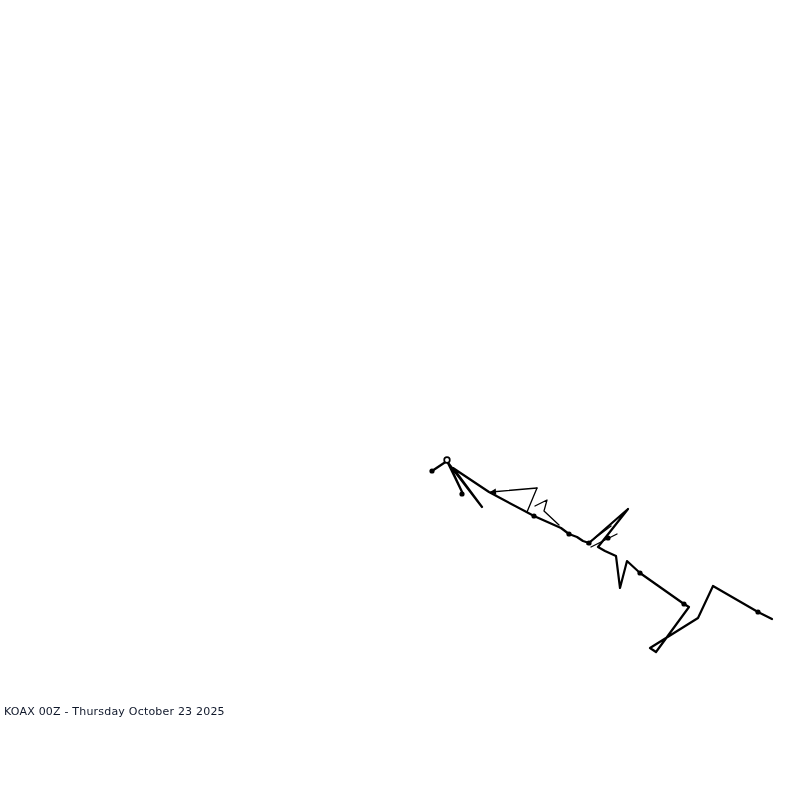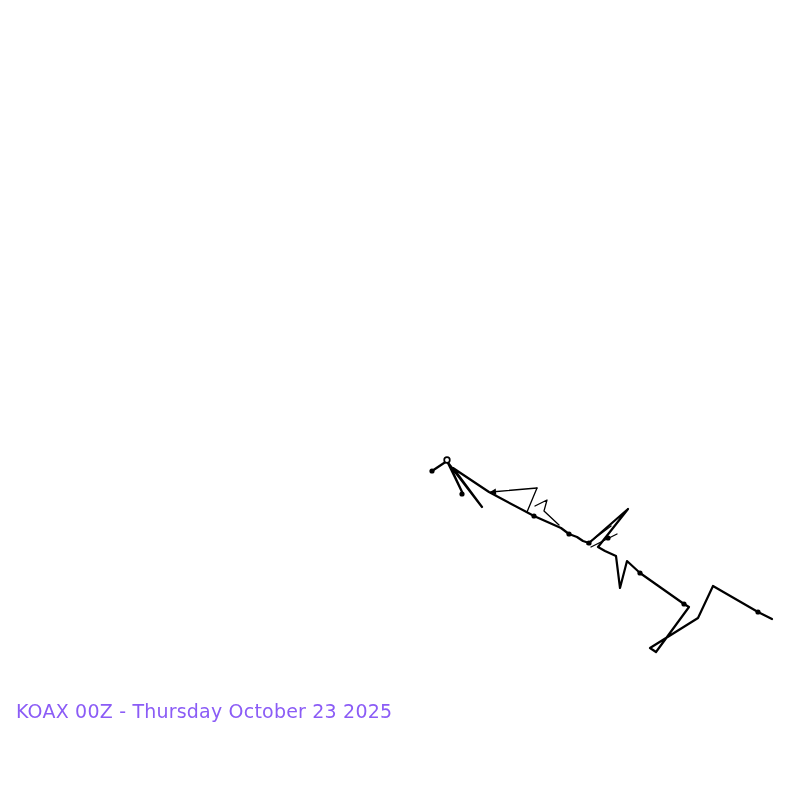--- a/index.html
+++ b/index.html
@@ -19,25 +19,25 @@
   }
   svg.plot {
     position: absolute;
     left: 0;
     top: 0;
     width: 800px;
     height: 800px;
   }
   .caption {
     position: absolute;
-    left: 16px;
+    left: 4px;
     top: 703px;
-    font-size: 19px;
+    font-size: 11px;
     line-height: 17px;
-    color: #8b5cf6;
+    color: #0f172a;
     letter-spacing: 0.2px;
     white-space: nowrap;
   }
 </style>
 </head>
 <body>
 
 <div class="stage">
   <svg class="plot" viewBox="0 0 800 800" id="plot-svg">
       <path d="M432 471 L447 461 L463 494 L449 464 L482 507 L453 468 L489 492 L534 516 L561 528 L569 534 L577 537 L583 541 L589 543 L628 509 L598 547 L605 551 L616 556 L620 588 L627 561 L640 573 L684 604 L689 607 L656 652 L650 648 L698 618 L713 586 L758 612 L772 619" fill="none" stroke="#000000" stroke-width="2.2" stroke-linecap="round" stroke-linejoin="round"></path>

